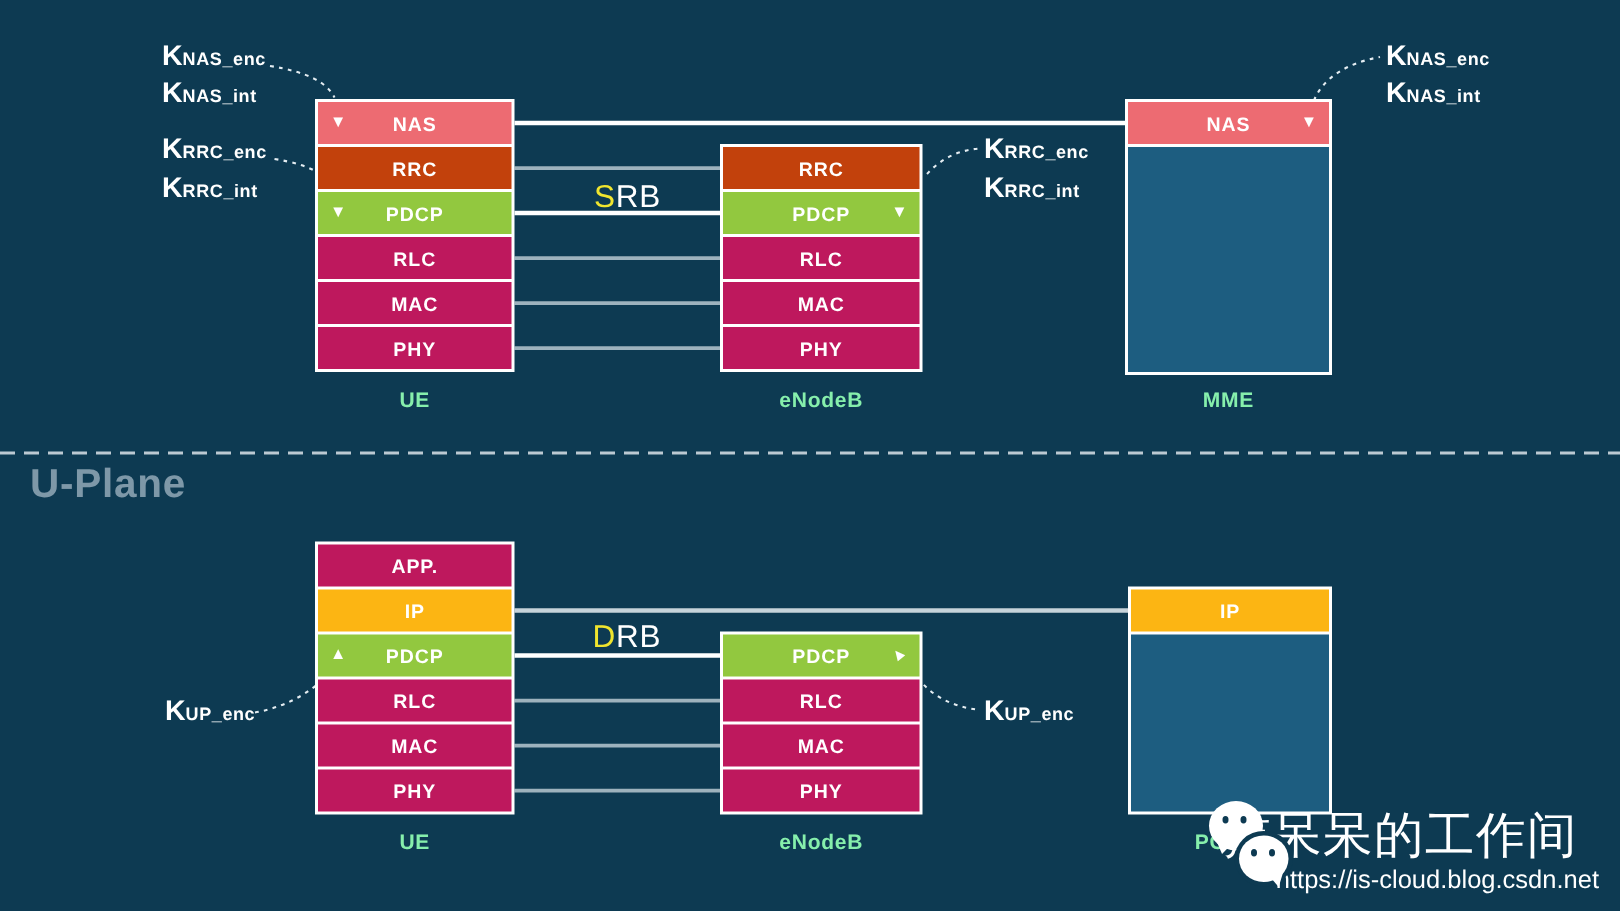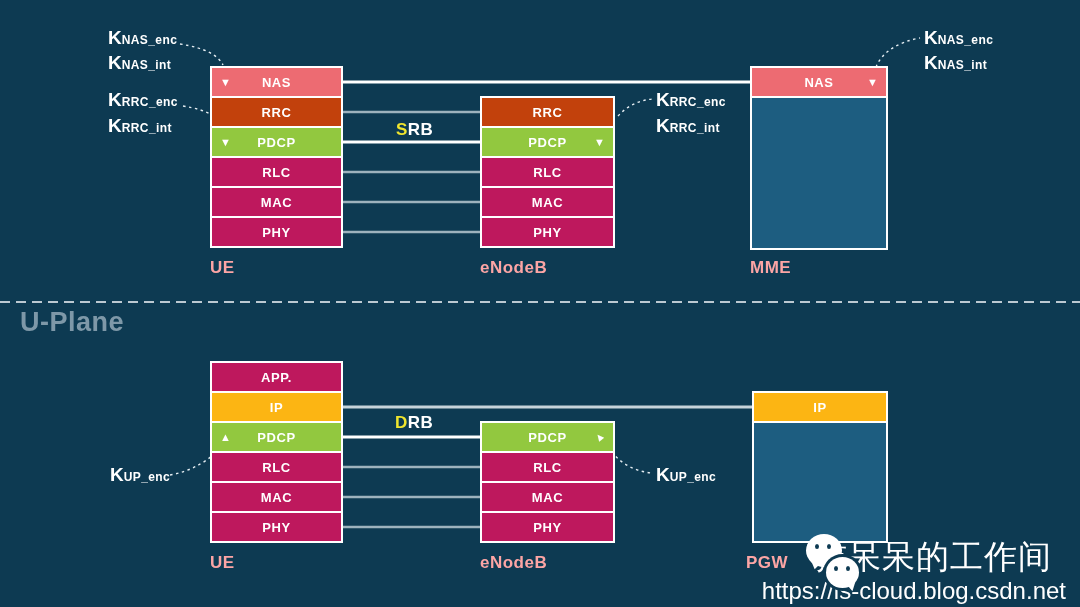--- a/index.html
+++ b/index.html
@@ -43,54 +43,54 @@
     position:absolute;top:50%;transform:translateY(-50%);
     color:#ffffff;font-size:11px;line-height:1;
   }
   .arr.left{left:8px;}
   .arr.right{right:8px;}
   .arr.tilt{transform:translateY(-50%) rotate(-40deg);}
 
   
   .entity{
     position:absolute;z-index:3;
-    color:#fca5a5;font-weight:bold;font-size:17px;
-    letter-spacing:0.5px;
+    color:#86efac;font-weight:bold;font-size:14px;
+    text-align:center;letter-spacing:0.5px;
   }
 
   
   .key{
     position:absolute;z-index:3;
     color:#ffffff;font-weight:bold;white-space:nowrap;
     display:flex;align-items:baseline;
   }
   .key .K{font-size:19px;line-height:1;}
   .key .suffix{font-size:12px;letter-spacing:0.4px;}
 
   
   .bearer{
     position:absolute;z-index:3;
-    font-weight:bold;font-size:17px;color:#ffffff;letter-spacing:0.5px;
+    font-weight:normal;font-size:21px;color:#ffffff;letter-spacing:0.5px;
   }
   .bearer .first{color:#f0e52e;}
 
   
   .plane{
     position:absolute;z-index:3;
     font-size:27px;font-weight:bold;color:#7e98a8;letter-spacing:0.5px;
   }
 
   
   .wm-title{
     position:absolute;z-index:5;right:28px;top:535px;
     color:#ffffff;font-size:33px;letter-spacing:1px;
   }
   .wm-url{
     position:absolute;z-index:5;right:14px;top:577px;
-    color:#ffffff;font-size:24px;
+    color:#ffffff;font-size:17px;
   }
   .bubble{
     position:absolute;z-index:6;background:#ffffff;border-radius:50%;
   }
   .bubble .eye{
     position:absolute;width:4px;height:5px;border-radius:50%;background:#0d3a52;
   }
   .bubble .tail{
     position:absolute;width:0;height:0;
     border-style:solid;

